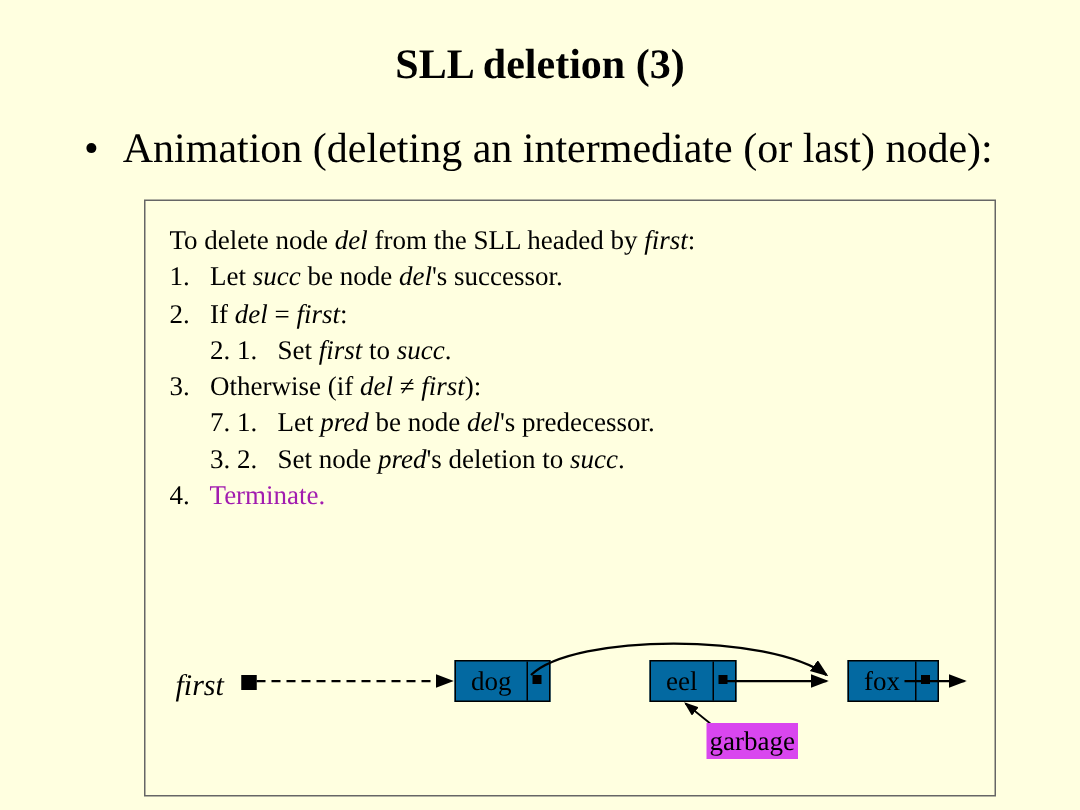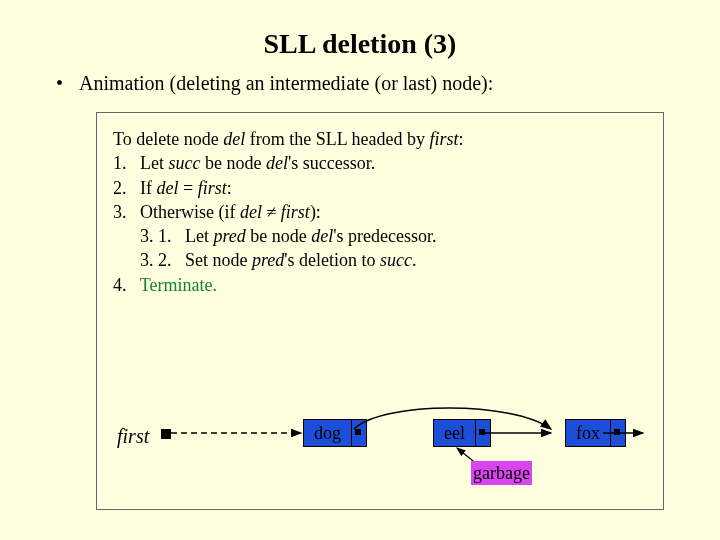--- a/index.html
+++ b/index.html
@@ -17,40 +17,40 @@
     position: relative;
     box-sizing: border-box;
   }
   .title {
     text-align: center;
     font-size: 28px;
     font-weight: bold;
     padding-top: 28px;
   }
   .bullet {
-    font-size: 20px;
-    margin: 12px 0 10px 56px;
+    font-size: 28px;
+    margin: 24px 0 10px 56px;
   }
   .bullet::before {
     content: "•";
     margin-right: 16px;
   }
   .algo-box {
     margin: 17px 56px 0 96px;
     border: 1px solid #666;
     padding: 14px 16px 90px 16px;
     font-size: 18px;
     line-height: 1.35;
     position: relative;
     height: 292px;
     box-sizing: content-box;
   }
   .algo-box .it { font-style: italic; }
   .algo-line { white-space: pre; }
-  .term { color: #15803d; }
+  .term { color: #a21caf; }
 
   
   .diagram {
     position: absolute;
     left: 16px;
     right: 16px;
     bottom: 12px;
     height: 78px;
   }
   .first-label {
@@ -64,21 +64,21 @@
     position: absolute;
     width: 8px; height: 8px;
     background: #000;
     border: 1px solid #000;
   }
   .node {
     position: absolute;
     top: 0;
     height: 26px;
     border: 1px solid #000;
-    background: #1d4ed8;
+    background: #0369a1;
     display: flex;
     align-items: stretch;
   }
   .node .val {
     padding: 2px 10px;
     font-size: 18px;
     display: flex;
     align-items: center;
   }
   .node .next {
@@ -117,24 +117,25 @@
   <div class="bullet">Animation (deleting an intermediate (or last) node):</div>
 
   <div class="algo-box">
 
     <div class="algo-line"><span>To delete node </span><span class="it">del</span><span> from the SLL headed by </span><span class="it">first</span><span>:</span></div>
 
     <div class="algo-line"><span>1.   Let </span><span class="it">succ</span><span> be node </span><span class="it">del</span><span>'s successor.</span></div>
 
     <div class="algo-line"><span>2.   If </span><span class="it">del</span><span> = </span><span class="it">first</span><span>:</span></div>
 
+    <div class="algo-line"><span>      2. 1.   Set </span><span class="it">first</span><span> to </span><span class="it">succ</span><span>.</span></div>
 
     <div class="algo-line"><span>3.   Otherwise (if </span><span class="it">del</span><span> ≠ </span><span class="it">first</span><span>):</span></div>
 
-    <div class="algo-line"><span>      3. 1.   Let </span><span class="it">pred</span><span> be node </span><span class="it">del</span><span>'s predecessor.</span></div>
+    <div class="algo-line"><span>      7. 1.   Let </span><span class="it">pred</span><span> be node </span><span class="it">del</span><span>'s predecessor.</span></div>
 
     <div class="algo-line"><span>      3. 2.   Set node </span><span class="it">pred</span><span>'s deletion to </span><span class="it">succ</span><span>.</span></div>
 
     <div class="algo-line"><span>4.   </span><span class="term">Terminate.</span></div>
 
     <div class="diagram">
 
       <span class="first-label">first</span>
       <span class="ptr-dot" style="left:48px; top:10px;"></span>
 

